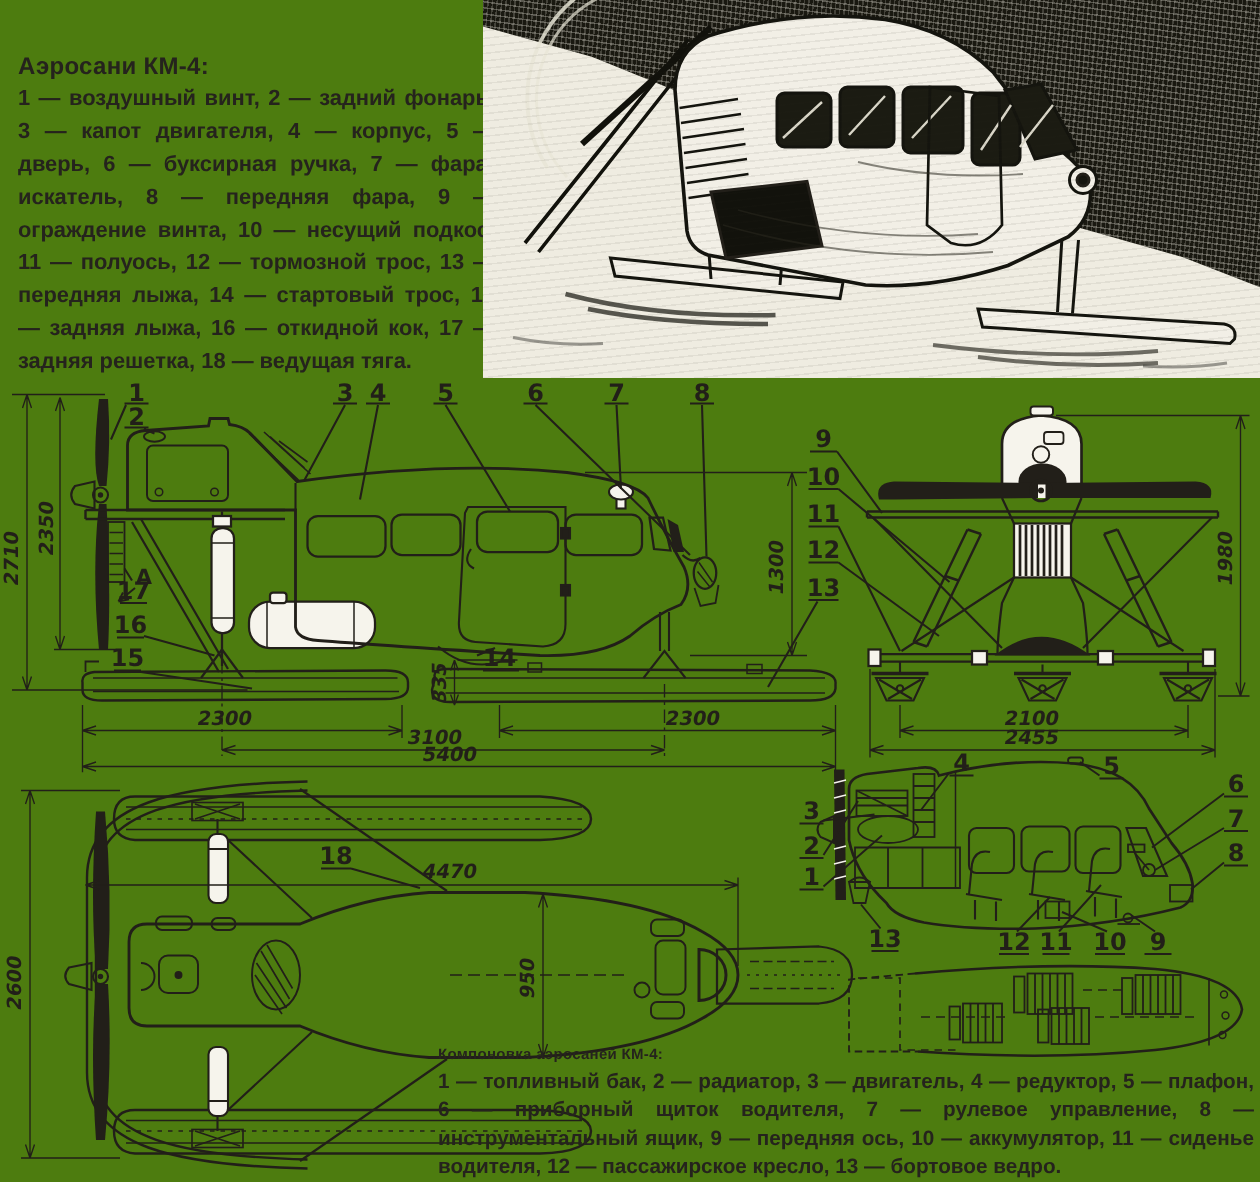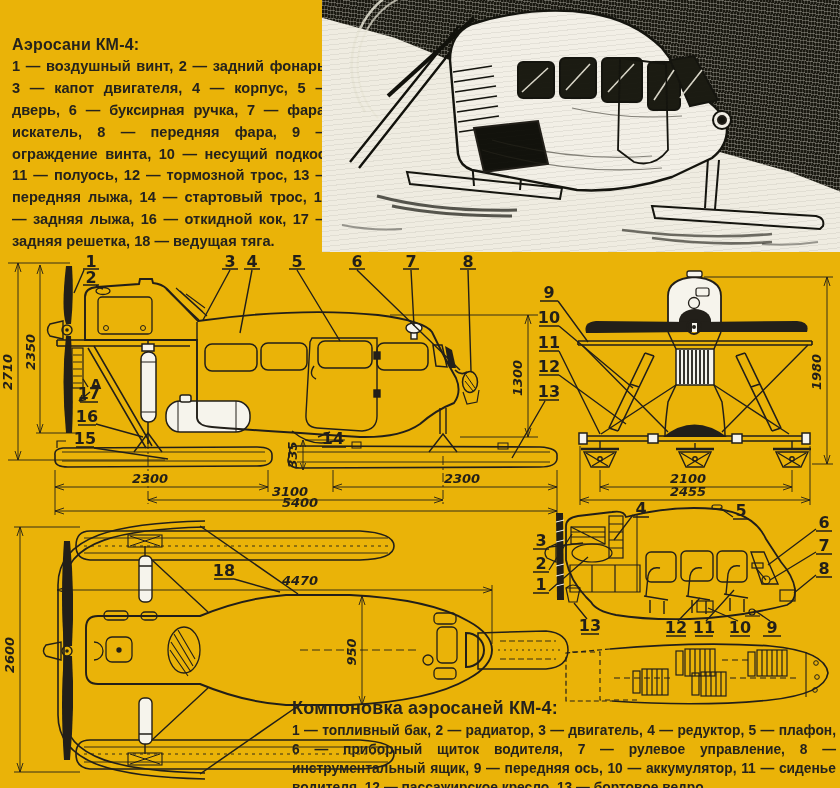--- a/index.html
+++ b/index.html
@@ -1,23 +1,23 @@
 <!DOCTYPE html>
 <html><head>
 <meta charset="utf-8">
 <style>
   html,body{margin:0;padding:0;background:#e8e6dd;}
-  #page{position:relative;width:840px;height:788px;background:#eab308;overflow:hidden;
+  #page{position:relative;width:840px;height:788px;background:#4d7c0f;overflow:hidden;
         font-family:"Liberation Sans",sans-serif;color:#24221d;}
   .legend{position:absolute;font-weight:700;color:#25231d;}
   .legend h3{margin:0 0 2px 0;font-size:16px;letter-spacing:.2px;}
   .legend p{margin:0;font-size:14.6px;line-height:1.5;text-align:justify;}
   #legend-top{left:12px;top:36px;width:318px;}
   #legend-bottom{left:292px;top:698px;width:544px;}
-  #legend-bottom h3{font-size:18px;}
+  #legend-bottom h3{font-size:10px;}
   #legend-bottom p{font-size:13.8px;line-height:1.38;}
   #photo{position:absolute;left:322px;top:0;width:518px;height:252px;background:#efece1;}
   #photo .dark{position:absolute;inset:0;background-color:#191810;
      background-image:repeating-linear-gradient(8deg,rgba(240,237,226,.30) 0 1px,rgba(0,0,0,0) 1px 4px),
                       repeating-linear-gradient(95deg,rgba(240,237,226,.20) 0 1px,rgba(0,0,0,0) 1px 3px);
      clip-path:polygon(0% 0%,100% 0%,100% 76%,90% 68%,78% 61%,64% 53%,52% 45%,38% 34%,26% 25%,14% 15%,0% 7%);}
   #photo .grain{position:absolute;inset:0;
      background-image:repeating-linear-gradient(174deg,rgba(40,38,28,.07) 0 1px,rgba(0,0,0,0) 1px 5px);}
   #photo svg{position:absolute;inset:0;}
   svg{display:block;}

